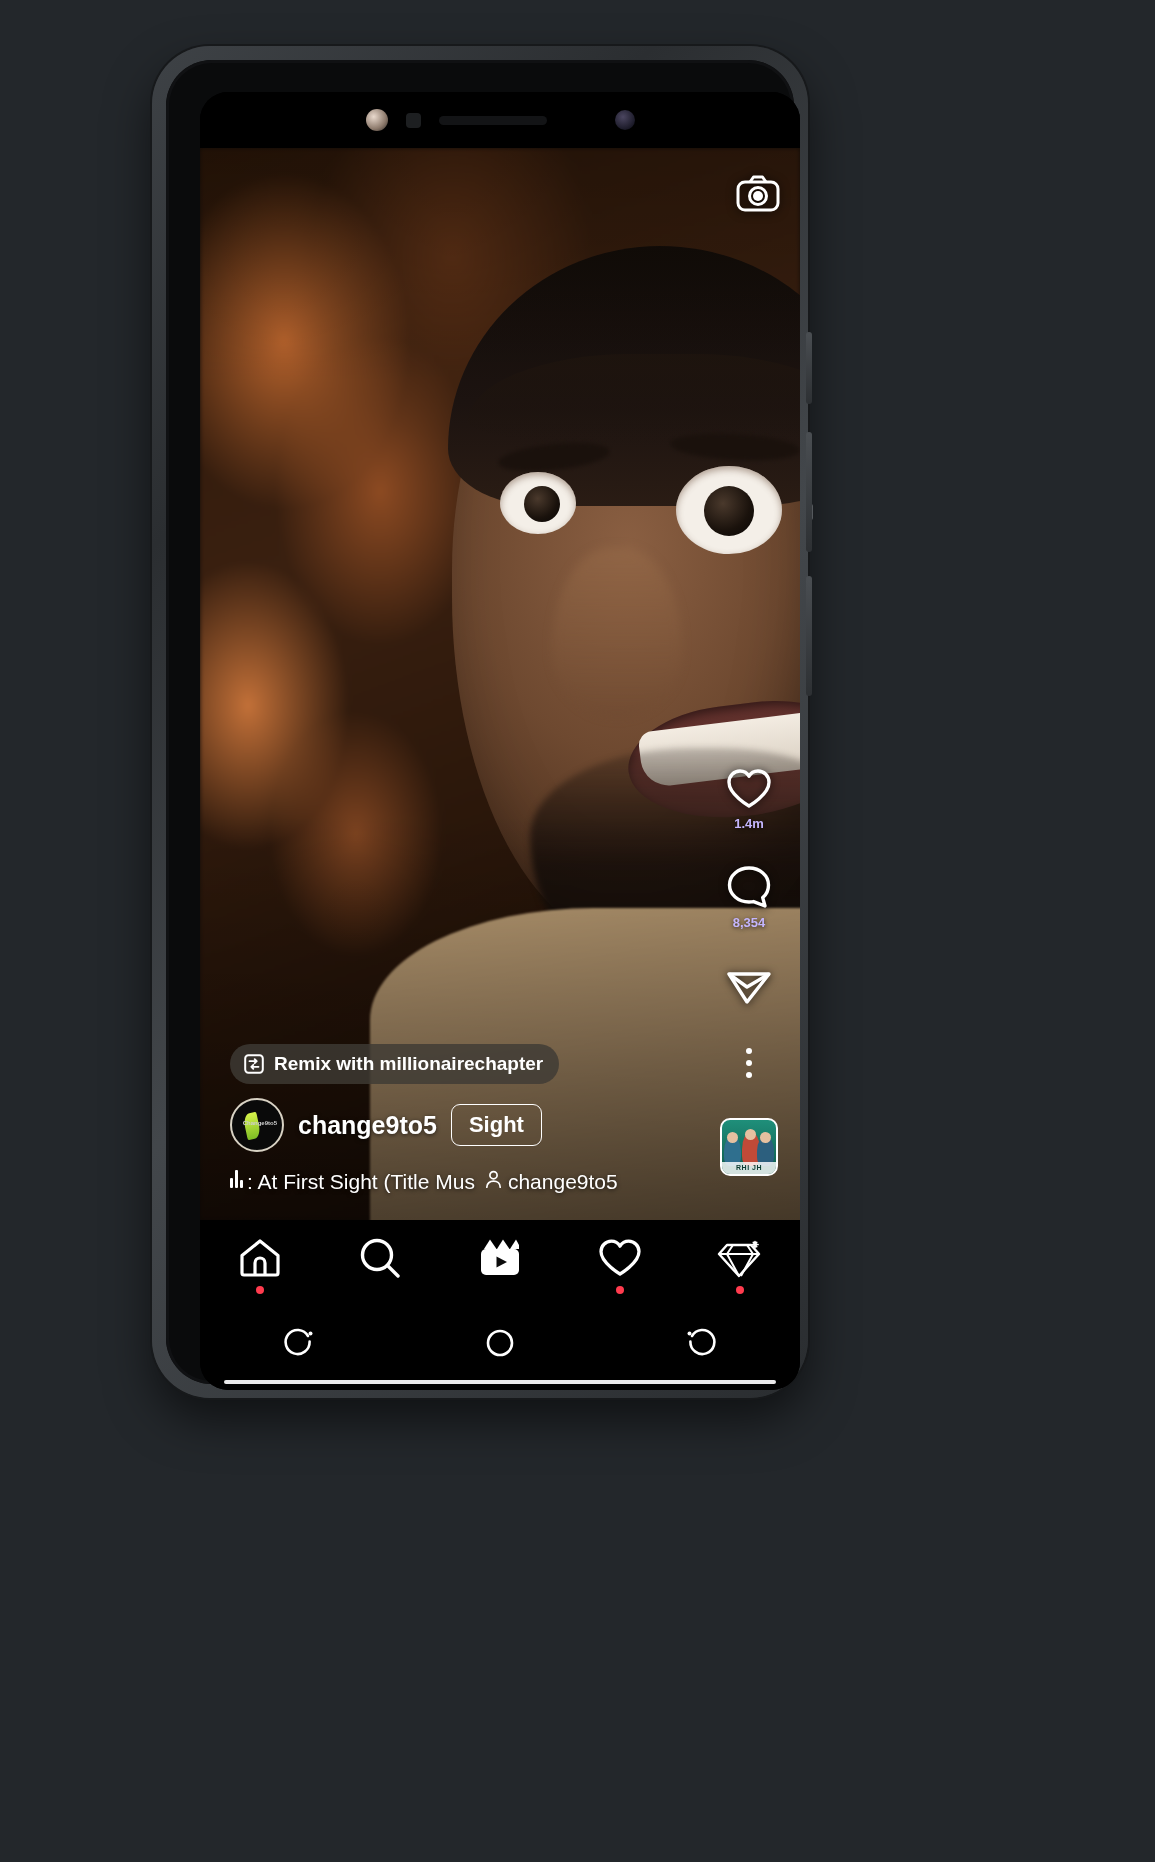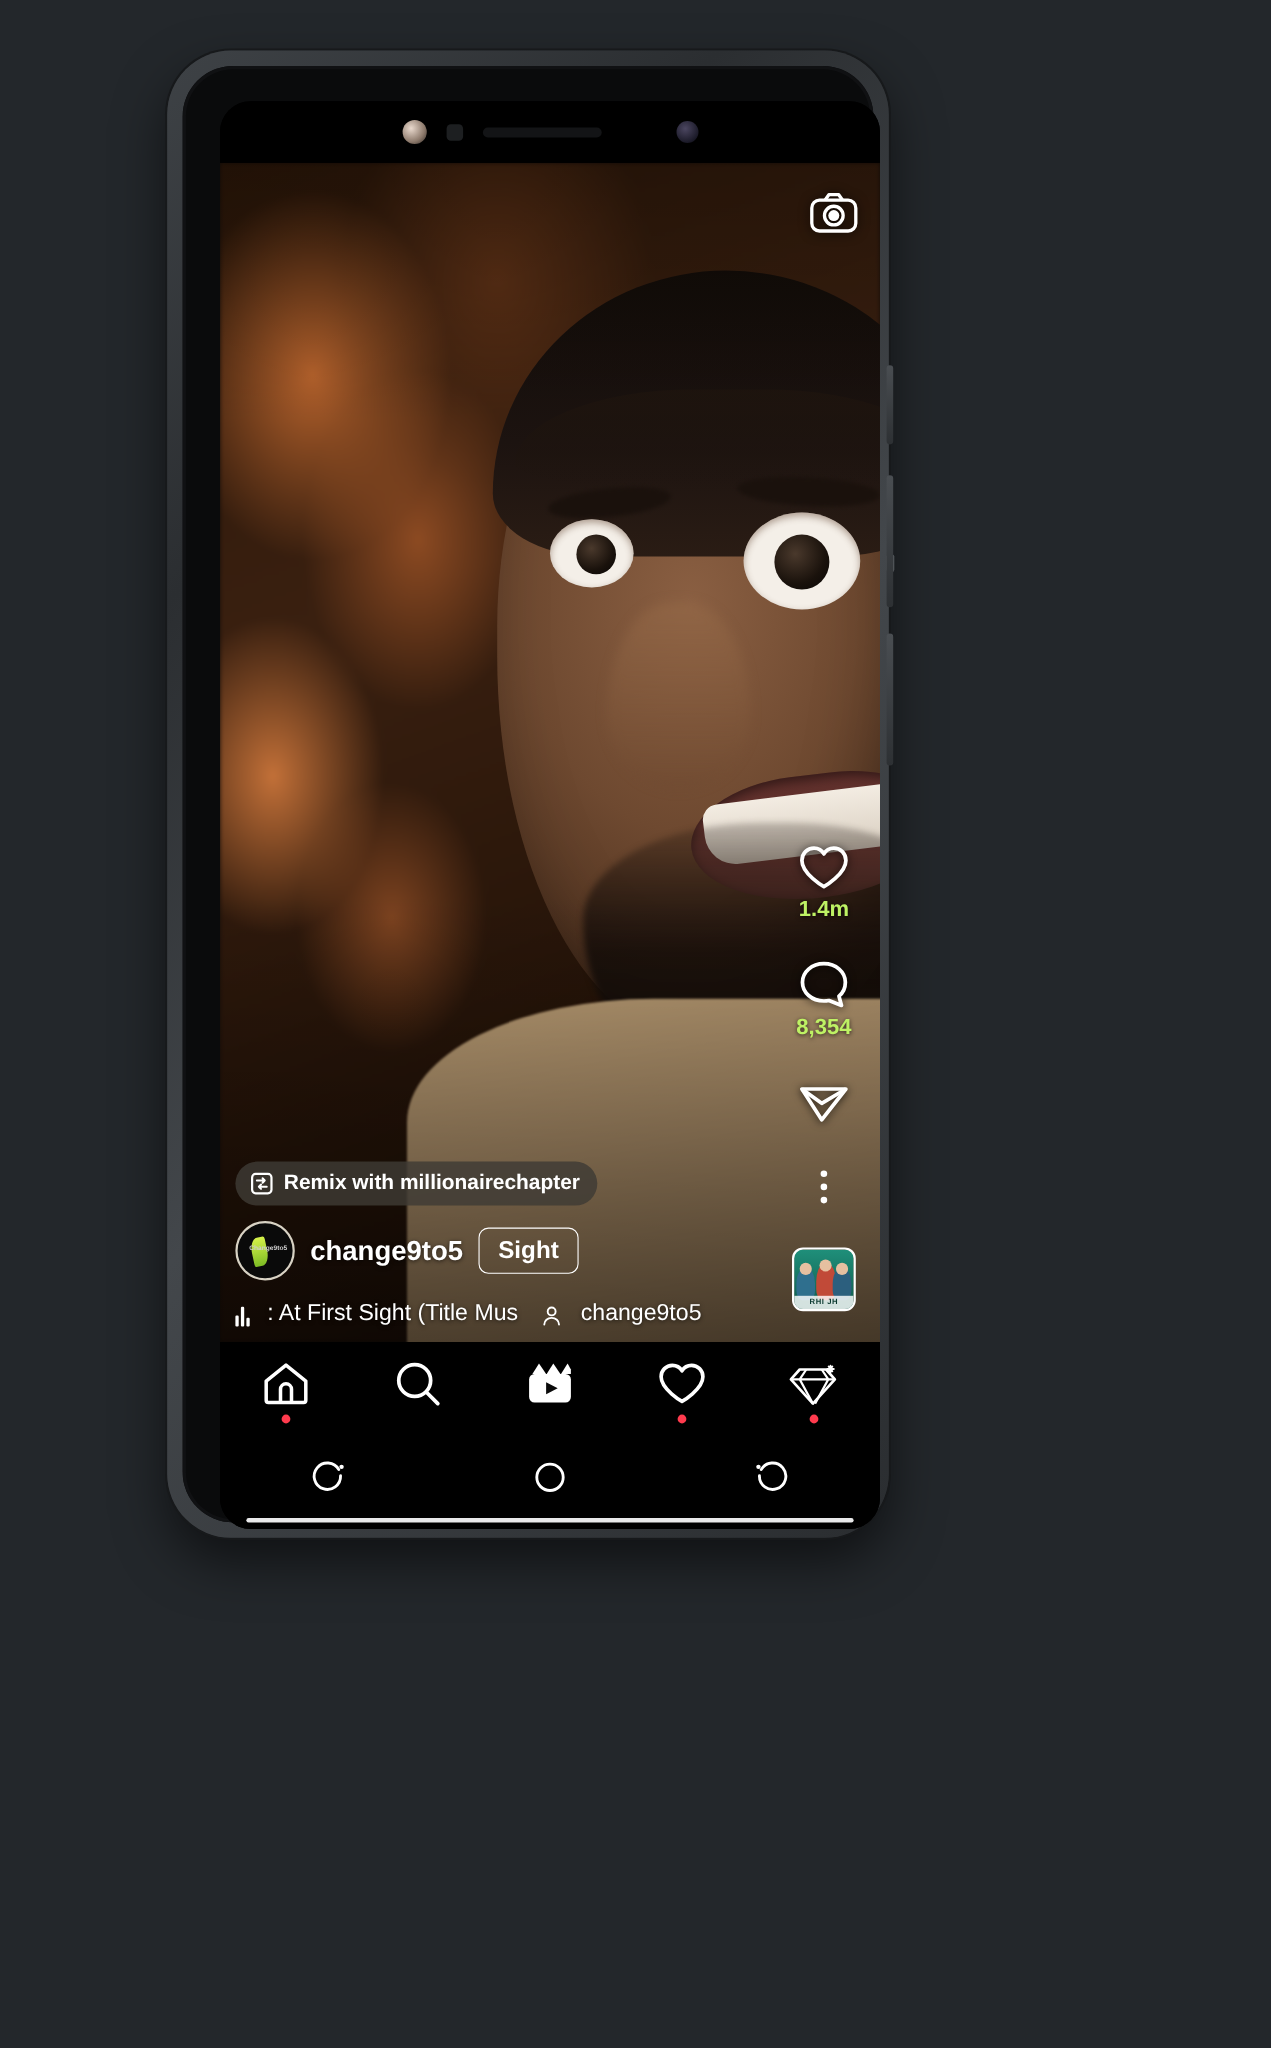--- a/index.html
+++ b/index.html
@@ -248,21 +248,21 @@
     right: 12px;
     top: 620px;
     width: 78px;
     display: flex;
     flex-direction: column;
     align-items: center;
     z-index: 20;
   }
   .rail-item { display:flex; flex-direction:column; align-items:center; }
   .rail-count {
-    color:#bef264; font-size: 20px; font-weight: 700;
+    color:#c4b5fd; font-size: 13px; font-weight: 700;
     margin-top: 6px;
     text-shadow: 0 1px 4px rgba(0,0,0,.7);
   }
   .rail-gap-1 { height: 34px; }
   .rail-gap-2 { height: 36px; }
   .rail-gap-3 { height: 40px; }
   .rail-ico svg { display:block; filter: drop-shadow(0 1px 4px rgba(0,0,0,.75)); }
   .dots { display:flex; flex-direction:column; gap:6px; align-items:center; }
   .dots i { width:6px; height:6px; border-radius:50%; background:#fff; display:block; }
   .audio-thumb {
@@ -292,21 +292,21 @@
     position: absolute;
     right: 20px;
     top: 26px;
     z-index: 25;
   }
   .cam-btn svg { filter: drop-shadow(0 1px 5px rgba(0,0,0,.8)); }
 
   
   .overlay-bottom {
     position: absolute;
-    left: 0; right: 0; bottom: 0;
+    left: 16px; right: 0; bottom: 0;
     padding: 0 14px 10px 14px;
     z-index: 22;
   }
   .remix-pill {
     display: inline-flex;
     align-items: center;
     gap: 9px;
     background: rgba(62,58,52,.82);
     border-radius: 22px;
     padding: 9px 16px 9px 13px;
@@ -364,28 +364,28 @@
     color: #fff;
     font-size: 22px;
     font-weight: 400;
     margin-bottom: 22px;
     text-shadow: 0 1px 4px rgba(0,0,0,.7);
     white-space: nowrap;
   }
   .caption .more { color: rgba(255,255,255,.82); }
   .audio-row {
     display: flex;
-    align-items: flex-end;
-    gap: 16px;
+    align-items: flex-start;
+    gap: 4px;
     color: #fff;
     font-size: 21px;
     font-weight: 400;
     text-shadow: 0 1px 4px rgba(0,0,0,.7);
     white-space: nowrap;
-    margin-bottom: 4px;
+    margin-bottom: 16px;
   }
   .eq { display:flex; align-items:flex-end; gap:2px; height:18px; }
   .eq i { width:3px; background:#fff; display:block; border-radius:1px; }
   .eq i:nth-child(1){height:10px;}
   .eq i:nth-child(2){height:18px;}
   .eq i:nth-child(3){height:8px;}
   .person-ico { margin: 0 2px 0 6px; }
 
   
   .tabbar {

